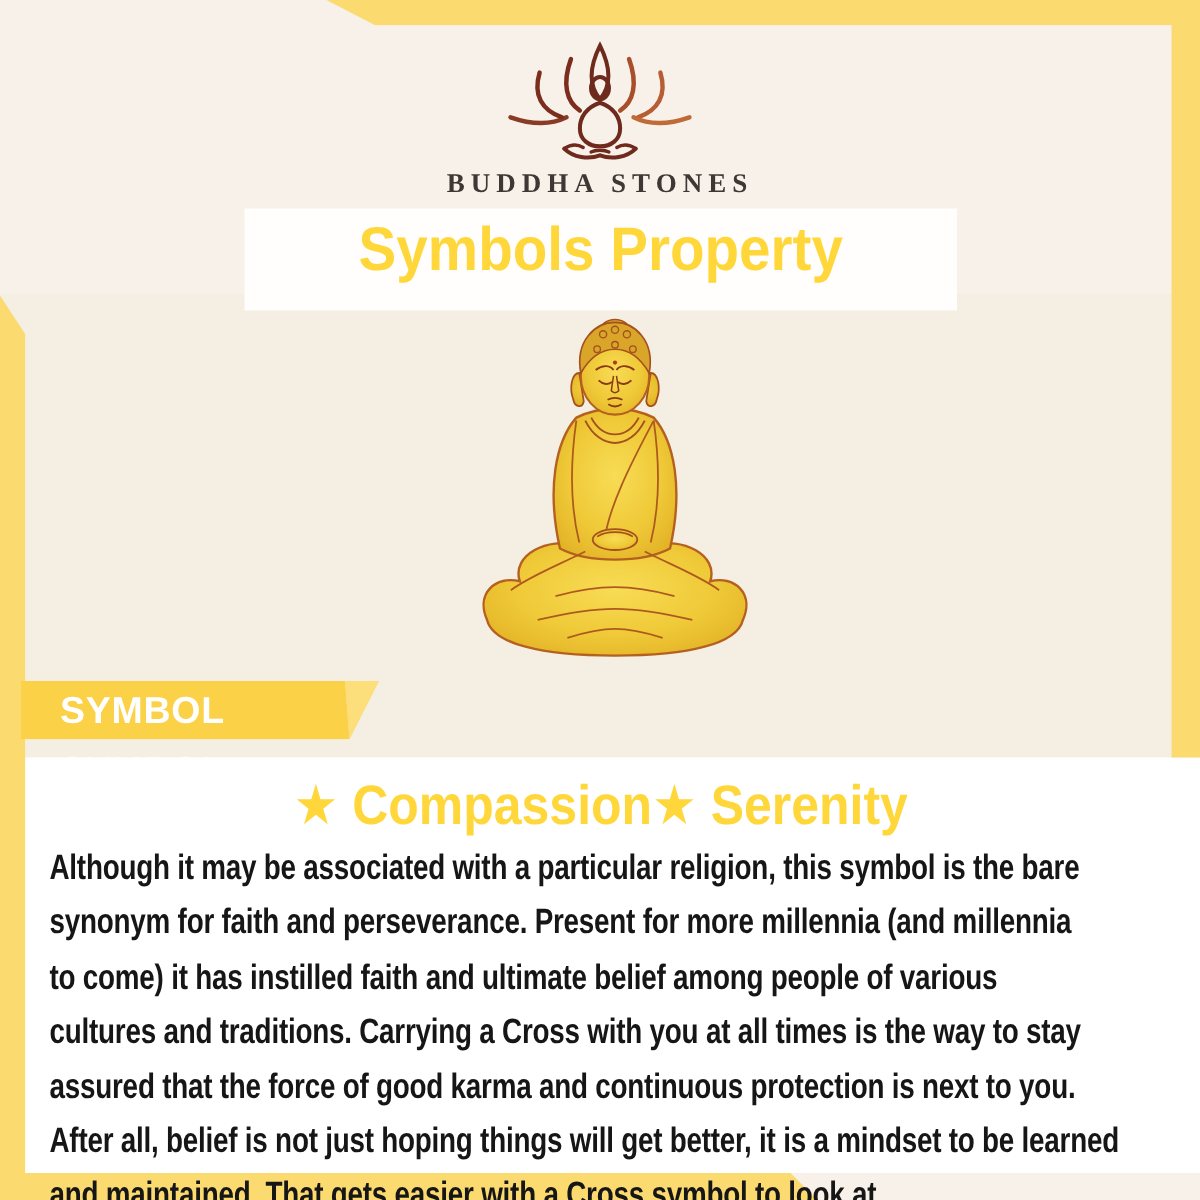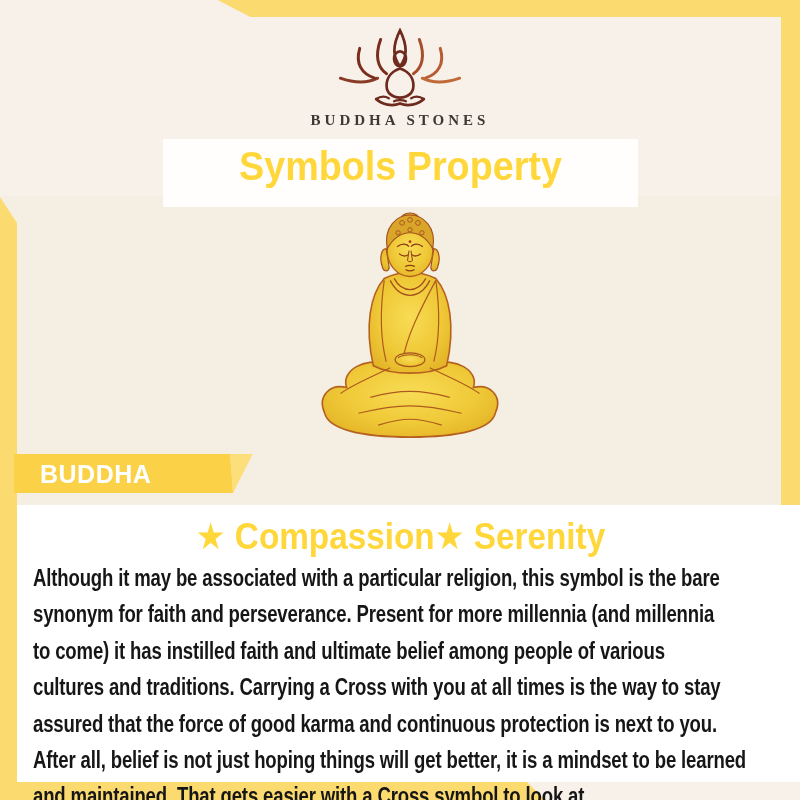--- a/index.html
+++ b/index.html
@@ -14,21 +14,21 @@
   .left-ribbon{position:absolute;top:197px;left:0;width:17px;height:603px;background:#FBDB70;
     clip-path:polygon(0 0,100% 4.3%,100% 100%,0 100%);}
   .bottom-ribbon{position:absolute;top:782px;left:0;width:545px;height:18px;background:#FBDB70;
     clip-path:polygon(0 0,96.7% 0,100% 100%,0 100%);}
   
   .beige-band{position:absolute;top:196px;left:0;width:800px;height:309px;background:#F4EFE2;}
   .white-content-band{position:absolute;top:505px;left:0;width:800px;height:277px;background:#FFFFFF;}
   
   .logo{position:absolute;top:26px;left:290px;width:220px;height:82px;}
   .brand-name{position:absolute;top:112px;left:0;width:800px;text-align:center;
-    font-family:"Liberation Serif",serif;font-size:15px;font-weight:600;
+    font-family:"Liberation Serif",serif;font-size:18px;font-weight:600;
     color:#3F3734;letter-spacing:4px;}
   
   .title-banner{position:absolute;top:139px;left:163px;width:475px;height:68px;background:#FFFEFC;}
   .page-title{margin:0;width:100%;text-align:center;line-height:54px;
     font-size:41px;font-weight:bold;color:#FFD73B;transform:scaleX(0.92);}
   
   .buddha{position:absolute;top:209px;left:310px;width:200px;height:238px;}
   
   .badge{position:absolute;top:454px;left:14px;width:250px;height:39px;}
   .badge-main{position:absolute;left:0;top:0;width:100%;height:100%;background:#FBD148;
@@ -125,21 +125,21 @@
              M60,190 C90,182 110,182 140,190 M48,206 C90,196 110,196 152,206
              M68,218 C94,210 106,210 132,218" fill="none" stroke="#AE5A1E" stroke-width="1.2"></path>
 
     <ellipse cx="100" cy="152" rx="15" ry="7" fill="url(#gold)" stroke="#A4511D" stroke-width="1.2"></ellipse>
     <path d="M88,150 C94,146 106,146 112,150" fill="none" stroke="#A4511D" stroke-width="1.1"></path>
   </svg>
 
   <div class="badge">
     <div class="badge-fold"></div>
     <div class="badge-main"></div>
-    <span class="badge-label">BUDDHA BUDDHA</span>
+    <span class="badge-label">SYMBOL SYMBOL</span>
   </div>
 
   <h2 class="props-heading">
     <span class="inner">★ Compassion★ Serenity</span>
   </h2>
 
   <div class="body-text">
     <div class="body-line">Although it may be associated with a particular religion, this symbol is the bare</div>
     <div class="body-line">synonym for faith and perseverance. Present for more millennia (and millennia</div>
     <div class="body-line">to come) it has instilled faith and ultimate belief among people of various</div>

